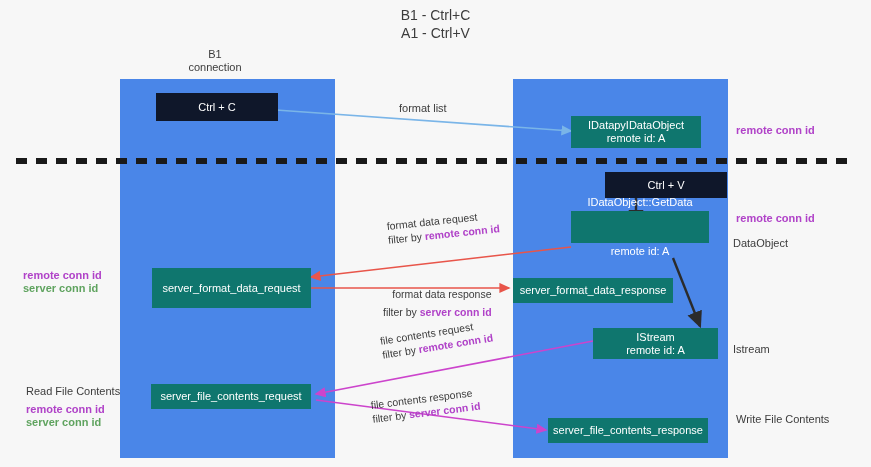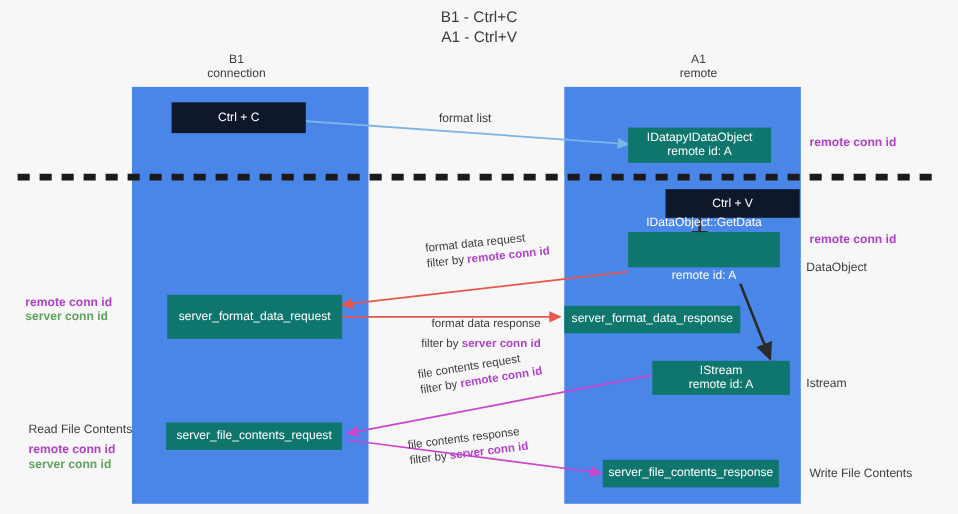--- a/index.html
+++ b/index.html
@@ -41,24 +41,20 @@
 <div id="stage">
 
   <div class="title">
     <div>B1 - Ctrl+C</div>
     <div>A1 - Ctrl+V</div>
   </div>
 
   <div class="colhdr" style="left:155px;top:48px;width:120px;">
     <div>B1</div>
     <div>connection</div>
-  </div>
-  <div class="colhdr" style="left:575px;top:48px;width:120px;">
-    <div>A1</div>
-    <div>remote</div>
   </div>
 
   <div class="col" style="left:120px;top:79px;width:215px;height:379px;"></div>
   <div class="col" style="left:513px;top:79px;width:215px;height:379px;"></div>
 
   <svg class="overlay" viewBox="0 0 871 467">
     <defs>
       <marker id="ahLB" markerWidth="7" markerHeight="7" refX="6" refY="3.2" orient="auto">
         <path d="M0,0 L7,3.2 L0,6.4 z" fill="#7ab5e8"></path>
       </marker>
@@ -158,21 +154,21 @@
   </div>
   <div class="lbl purple" style="left:736px;top:211px;">
     <span>remote conn id</span>
   </div>
   <div class="lbl plain" style="left:733px;top:236px;">
     <span>DataObject</span>
   </div>
   <div class="lbl plain" style="left:733px;top:342px;">
     <span>Istream</span>
   </div>
-  <div class="lbl plain" style="left:736px;top:424px;">
+  <div class="lbl plain" style="left:736px;top:412px;">
     <span>Write File Contents</span>
   </div>
 
   <div class="lbl purple" style="left:23px;top:268px;">
     <span>remote conn id</span>
   </div>
   <div class="lbl green" style="left:23px;top:281px;">
     <span>server conn id</span>
   </div>
 

